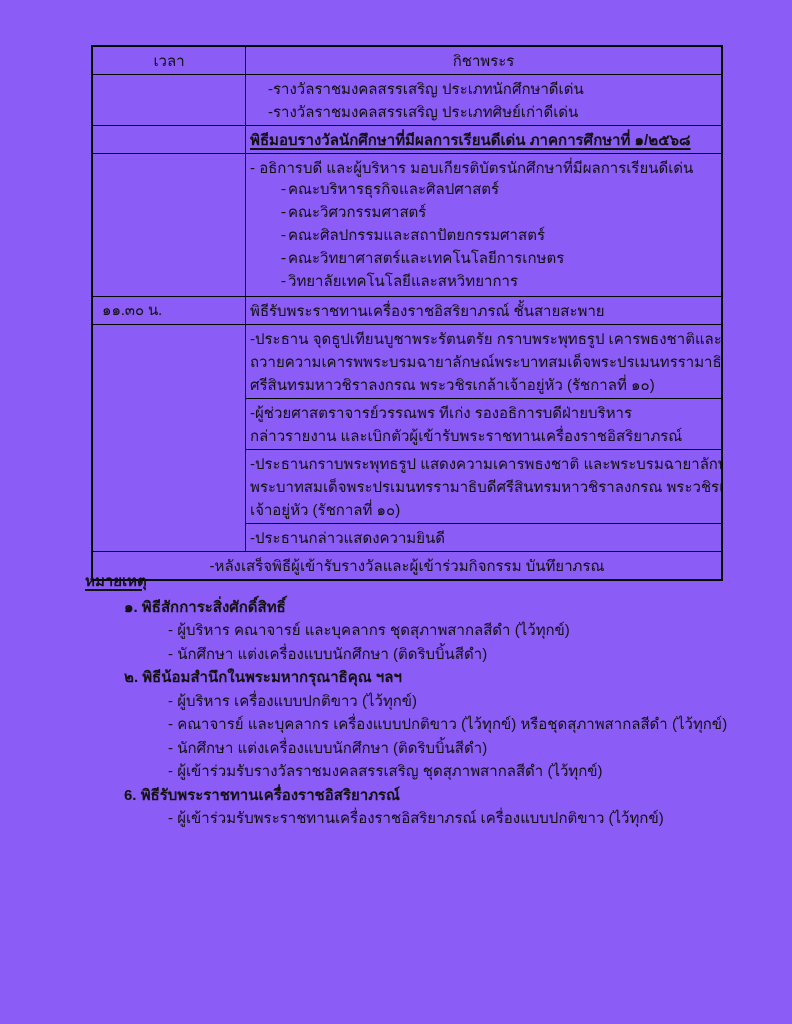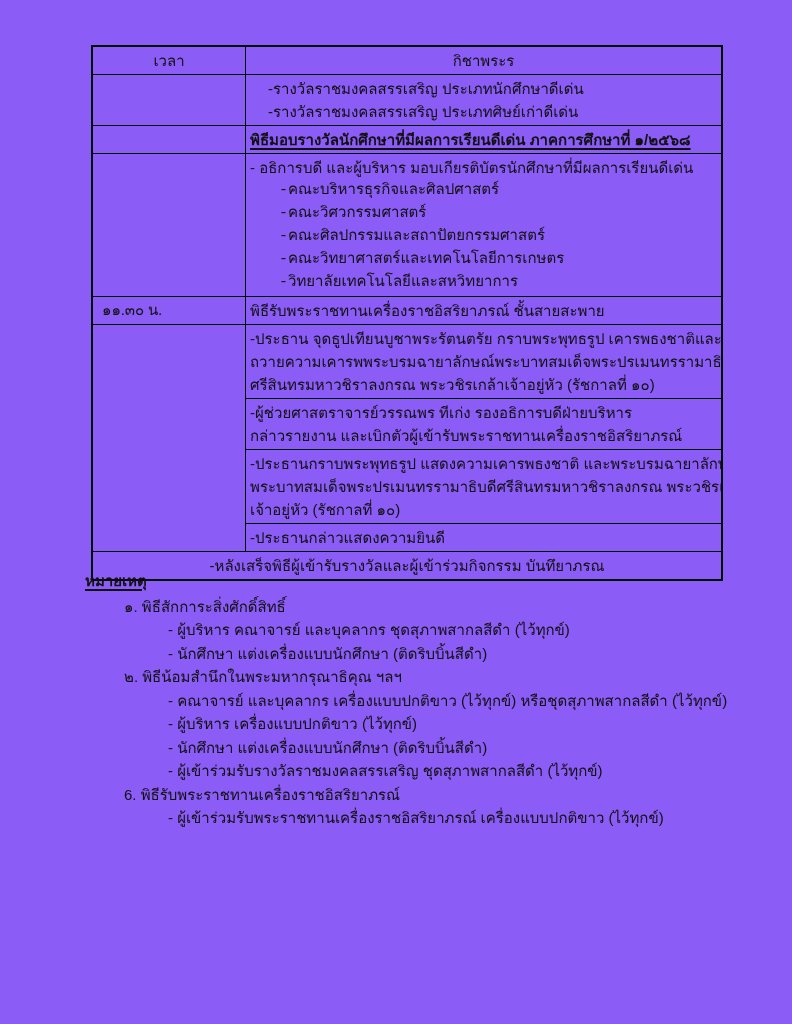--- a/index.html
+++ b/index.html
@@ -73,21 +73,21 @@
     margin-left: 28px;
   }
   .notes-title {
     font-weight: bold;
     text-decoration: underline;
     text-decoration-thickness: 1.5px;
     text-underline-offset: 3px;
     margin-bottom: 2px;
   }
   .note-heading {
-    font-weight: normal;
+    font-weight: bold;
     padding-left: 39px;
     white-space: nowrap;
   }
   .note-item {
     padding-left: 83px;
     white-space: nowrap;
   }
 </style>
 </head>
 <body>
@@ -172,22 +172,22 @@
   </div>
 
   <div class="notes">
     <div class="notes-title">หมายเหตุ</div>
 
     <div class="note-heading">๑. พิธีสักการะสิ่งศักดิ์สิทธิ์</div>
     <div class="note-item">- ผู้บริหาร คณาจารย์ และบุคลากร  ชุดสุภาพสากลสีดำ (ไว้ทุกข์)</div>
     <div class="note-item">- นักศึกษา แต่งเครื่องแบบนักศึกษา (ติดริบบิ้นสีดำ)</div>
 
     <div class="note-heading">๒. พิธีน้อมสำนึกในพระมหากรุณาธิคุณ ฯลฯ</div>
+    <div class="note-item">- ผู้บริหาร เครื่องแบบปกติขาว (ไว้ทุกข์)</div>
     <div class="note-item">- คณาจารย์ และบุคลากร   เครื่องแบบปกติขาว (ไว้ทุกข์)  หรือชุดสุภาพสากลสีดำ (ไว้ทุกข์)</div>
-    <div class="note-item">- ผู้บริหาร เครื่องแบบปกติขาว (ไว้ทุกข์)</div>
     <div class="note-item">- นักศึกษา แต่งเครื่องแบบนักศึกษา (ติดริบบิ้นสีดำ)</div>
     <div class="note-item">- ผู้เข้าร่วมรับรางวัลราชมงคลสรรเสริญ  ชุดสุภาพสากลสีดำ (ไว้ทุกข์)</div>
 
     <div class="note-heading">6. พิธีรับพระราชทานเครื่องราชอิสริยาภรณ์</div>
     <div class="note-item">- ผู้เข้าร่วมรับพระราชทานเครื่องราชอิสริยาภรณ์  เครื่องแบบปกติขาว (ไว้ทุกข์)</div>
   </div>
 
 </div>
 
 </body></html>

